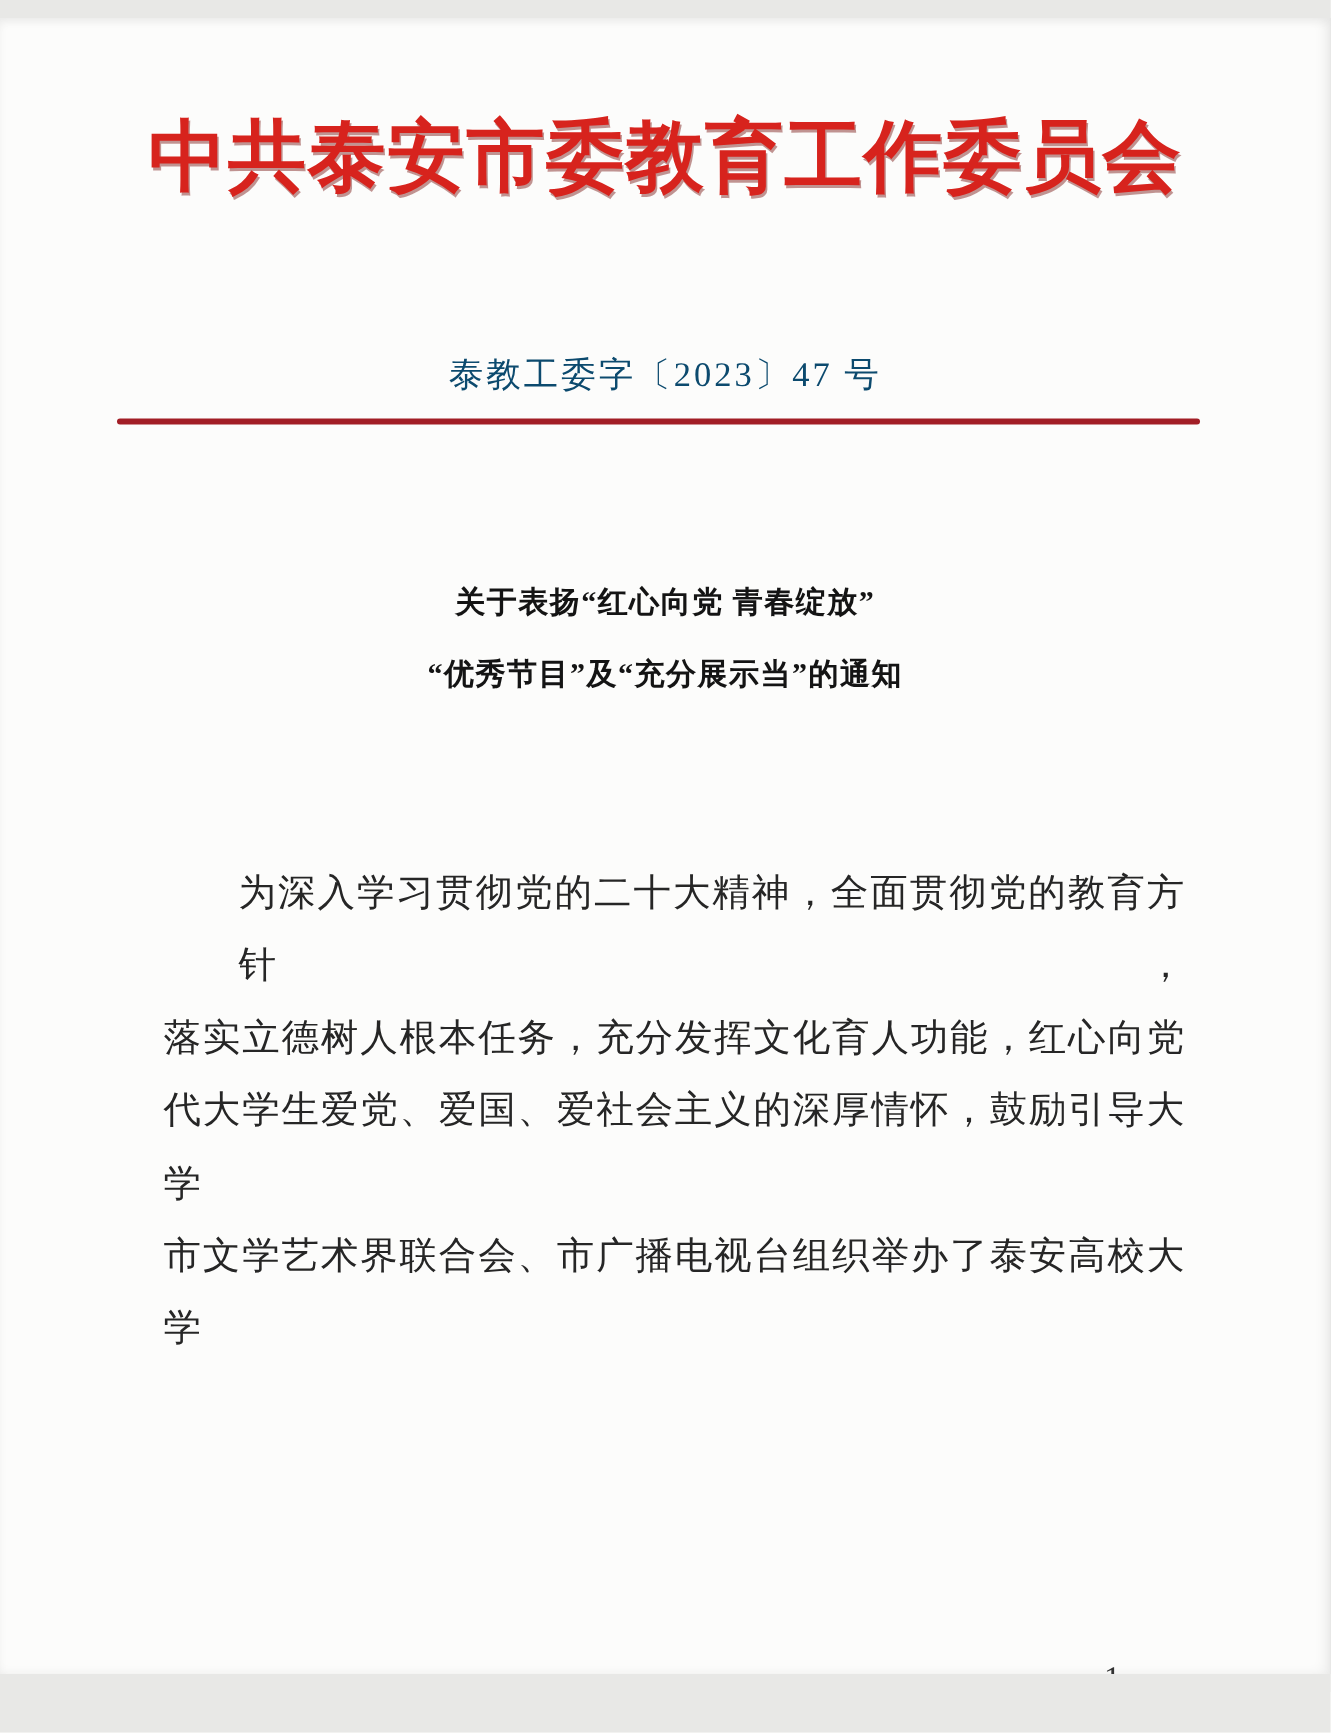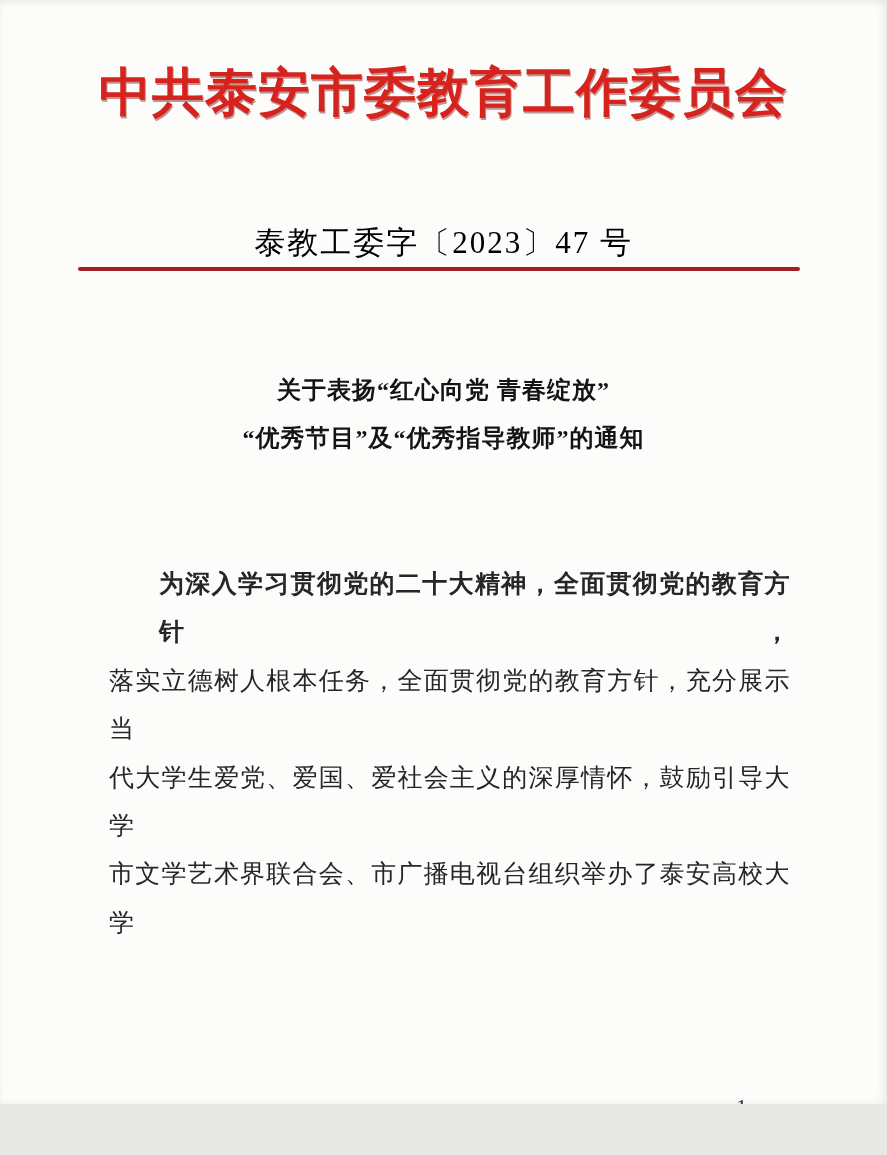--- a/index.html
+++ b/index.html
@@ -6,54 +6,54 @@
     --header-red:#d7231d;
     --rule-red:#a21e26;
     --text:#262626;
     --background:#fcfcfb;
   }
   *{margin:0;padding:0;box-sizing:border-box;}
   html,body{background:#e8e8e6;}
   .page{
     position:relative;
     width:887px;height:1104px;
-    margin:0 auto;
+    margin:12px auto;
     background:var(--background);
     font-family:"Liberation Serif","DejaVu Serif",serif;
     color:var(--text);
     overflow:hidden;
     box-shadow:inset -4px 0 8px rgba(0,0,0,0.06), inset 0 3px 6px rgba(0,0,0,0.04);
   }
   .letterhead{
     position:absolute;top:58px;left:0;right:0;
     text-align:center;
     font-size:52px;font-weight:bold;
     letter-spacing:1px;
     color:var(--header-red);
     text-shadow:1px 2px 0 rgba(120,20,15,0.45);
     white-space:nowrap;
   }
   .doc-number{
     position:absolute;top:222px;left:0;right:0;
     text-align:center;
-    font-size:31px;
+    font-size:23px;
     letter-spacing:2px;
-    color:#000000;
+    color:#0c4a6e;
     white-space:nowrap;
   }
   .red-rule{
     position:absolute;top:267px;left:78px;
     width:722px;height:4px;
     background:var(--rule-red);
     border-radius:2px;
   }
   .doc-title{
     position:absolute;top:366px;left:0;right:0;
     text-align:center;
-    font-size:24px;font-weight:bold;
+    font-size:20px;font-weight:bold;
     line-height:48px;
     color:#141414;
     letter-spacing:1px;
   }
   .body-block{
     position:absolute;top:560px;left:109px;
     width:681px;
     font-size:25px;
     line-height:48.4px;
     color:var(--text);
@@ -62,21 +62,20 @@
     text-align:left;
     white-space:nowrap;
   }
   .body-line{
     text-align:justify;
     text-align-last:justify;
     letter-spacing:0.5px;
   }
   .body-line.indent{
     padding-left:50px;
-    font-weight:bold;
   }
   .page-number{
     position:absolute;top:1094px;right:116px;
     font-size:22px;
     color:#333;
     letter-spacing:1px;
   }
 </style>
 </head>
 <body>
@@ -84,26 +83,26 @@
 <div class="page">
 
   <div class="letterhead">中共泰安市委教育工作委员会</div>
 
   <div class="doc-number">泰教工委字〔2023〕47 号</div>
 
   <div class="red-rule"></div>
 
   <div class="doc-title">
     <div>关于表扬“红心向党 青春绽放”</div>
-    <div>“优秀节目”及“优秀指导教师”的通知</div>
+    <div>“优秀节目”及“充分展示当”的通知</div>
   </div>
 
   <div class="body-block">
     <div class="body-line indent">为深入学习贯彻党的二十大精神，全面贯彻党的教育方针，</div>
-    <div class="body-line">落实立德树人根本任务，全面贯彻党的教育方针，充分展示当</div>
+    <div class="body-line">落实立德树人根本任务，充分发挥文化育人功能，红心向党</div>
     <div class="body-line">代大学生爱党、爱国、爱社会主义的深厚情怀，鼓励引导大学</div>
     <div class="body-line">市文学艺术界联合会、市广播电视台组织举办了泰安高校大学</div>
 
   </div>
 
   <div class="page-number">—1—</div>
 
 </div>
 
 </body></html>

